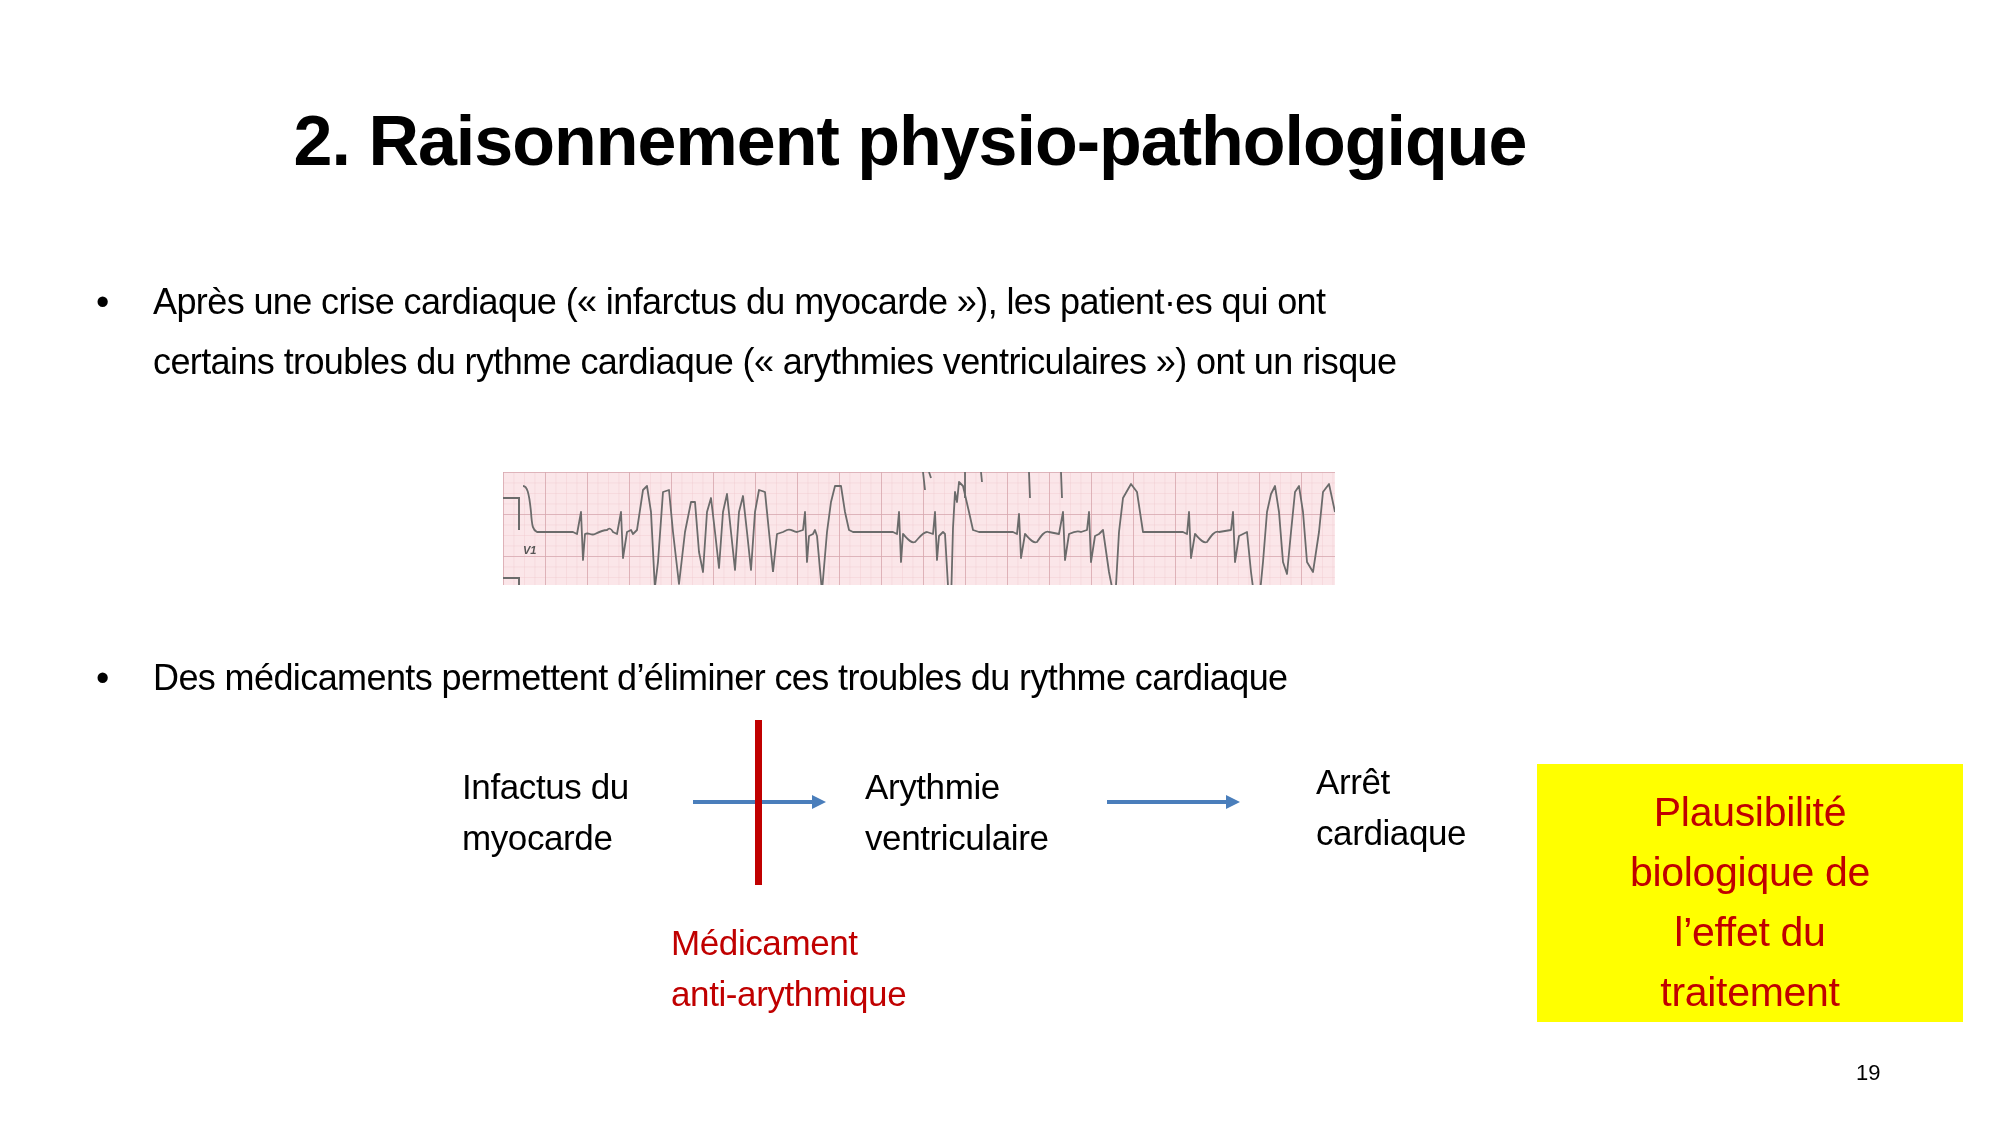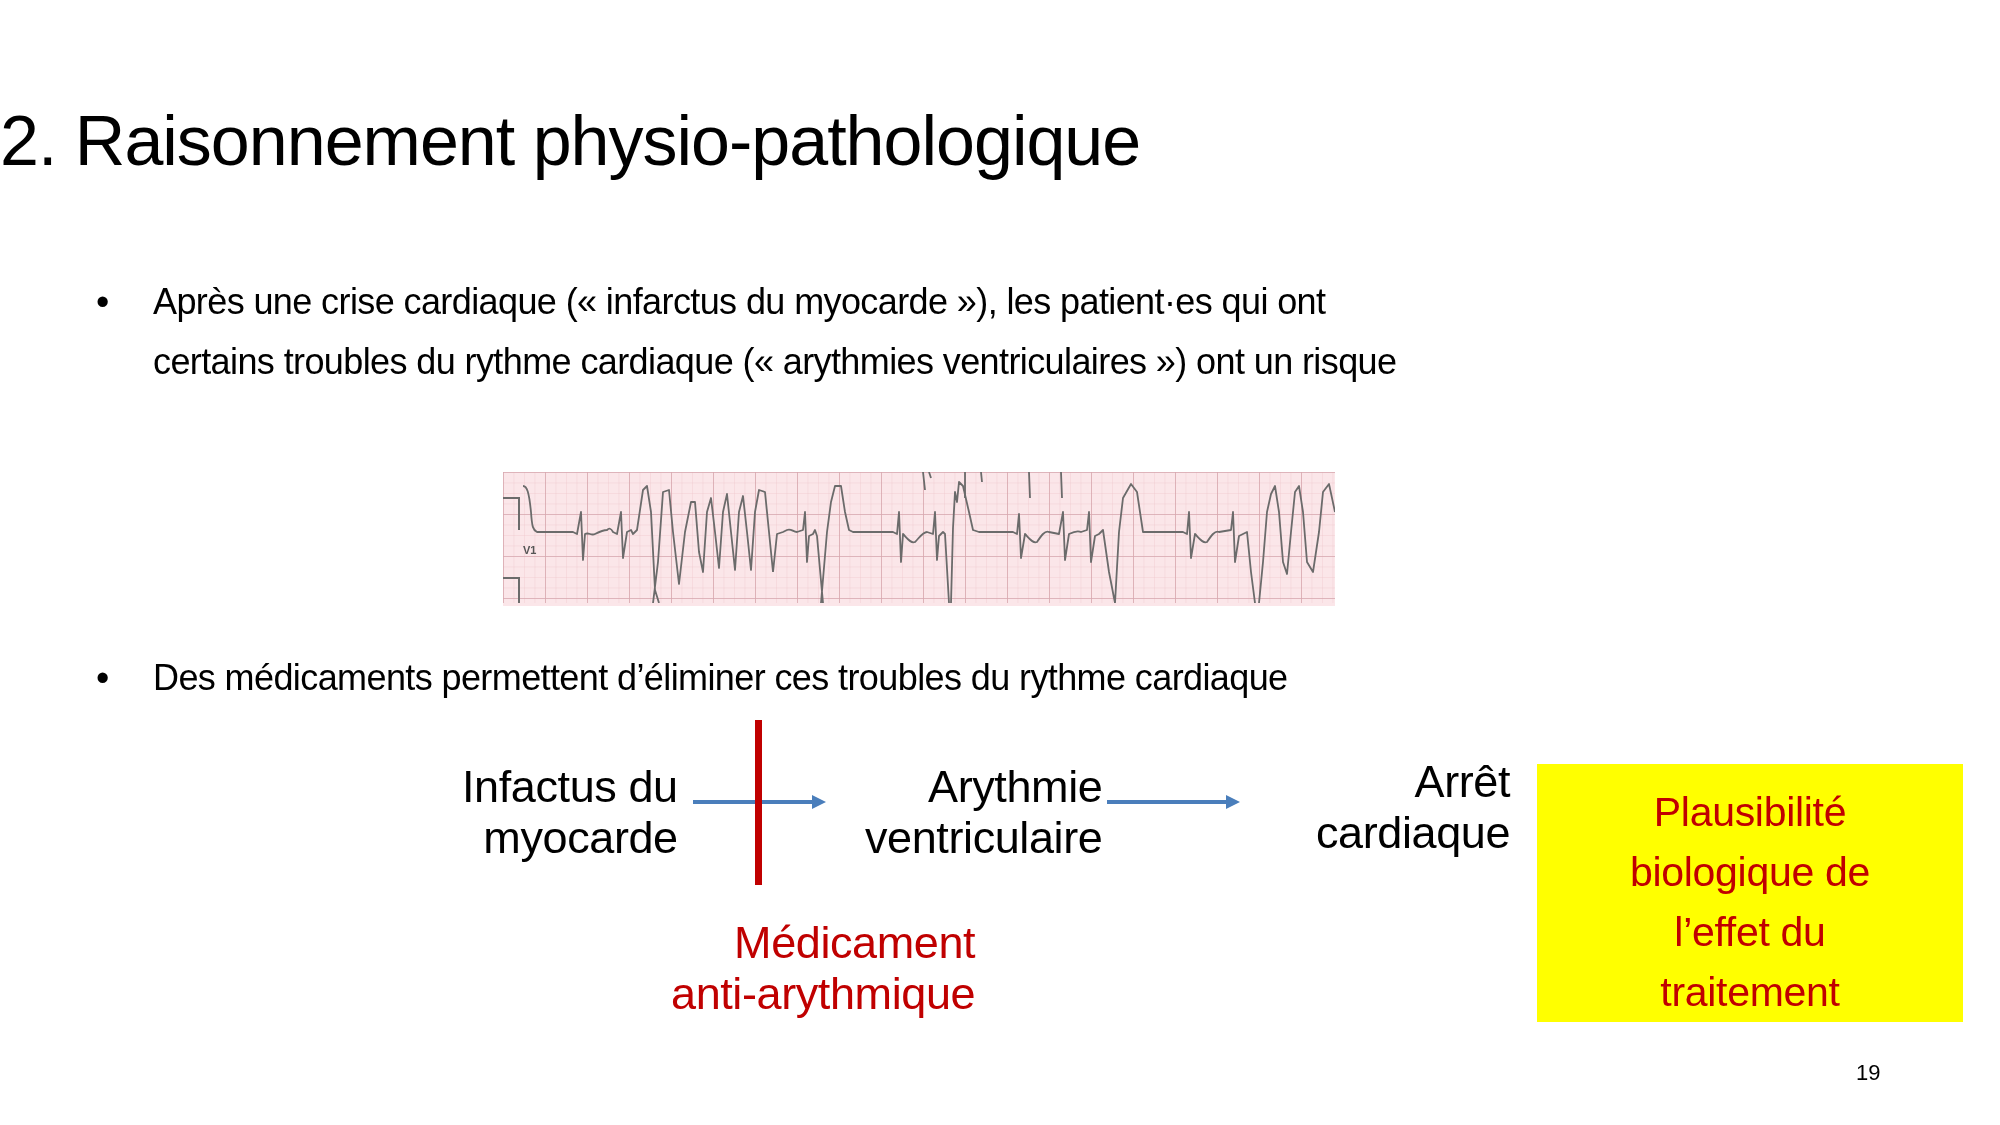--- a/index.html
+++ b/index.html
@@ -1,28 +1,28 @@
 <!DOCTYPE html>
 <html><head>
 <meta charset="utf-8">
 <style>
   html, body { margin: 0; padding: 0; background: #ffffff; }
   body { width: 2000px; height: 1125px; position: relative; overflow: hidden;
          font-family: "Liberation Sans", "DejaVu Sans", sans-serif; color: #000; }
   .abs { position: absolute; }
-  .title { left: 0; width: 1820px; top: 96px; text-align: left;
-           font-size: 70px; font-weight: normal; letter-spacing: -1px; line-height: 90px; }
+  .title { left: 0; width: 1820px; top: 96px; text-align: center;
+           font-size: 70px; font-weight: bold; letter-spacing: -1px; line-height: 90px; }
   .bullet-dot { font-size: 38px; line-height: 60px; }
   .bullet-text { font-size: 36px; line-height: 60px; letter-spacing: -0.6px; }
   .b1-dot { left: 96px; top: 272px; }
   .b1-text { left: 153px; top: 272px; width: 1800px; }
   .b2-dot { left: 96px; top: 648px; }
   .b2-text { left: 153px; top: 648px; width: 1800px; }
-  .ecg { left: 503px; top: 472px; width: 832px; height: 134px; background: #fbe6e9; overflow: hidden; }
-  .diag-text { font-size: 45px; line-height: 51px; letter-spacing: -0.4px; text-align: right; }
+  .ecg { left: 503px; top: 472px; width: 832px; height: 113px; background: #fbe6e9; overflow: hidden; font-style: italic; }
+  .diag-text { font-size: 35px; line-height: 51px; letter-spacing: -0.4px; }
   .node1 { left: 462px; top: 761px; }
   .node2 { left: 865px; top: 761px; }
   .node3 { left: 1316px; top: 756px; }
   .drug { left: 671px; top: 917px; color: #c00000; }
   .redbar { left: 755px; top: 720px; width: 7px; height: 165px; background: #c00000; }
   .yellow { left: 1537px; top: 764px; width: 426px; height: 258px; background: #ffff00;
             display: flex; align-items: flex-end; justify-content: center; text-align: center; }
   .yellow-text { color: #c00000; font-size: 41px; line-height: 60px; letter-spacing: -0.3px; white-space: pre-line; }
   .pagenum { left: 1856px; top: 1060px; font-size: 22px; color: #000000; }
 </style>

